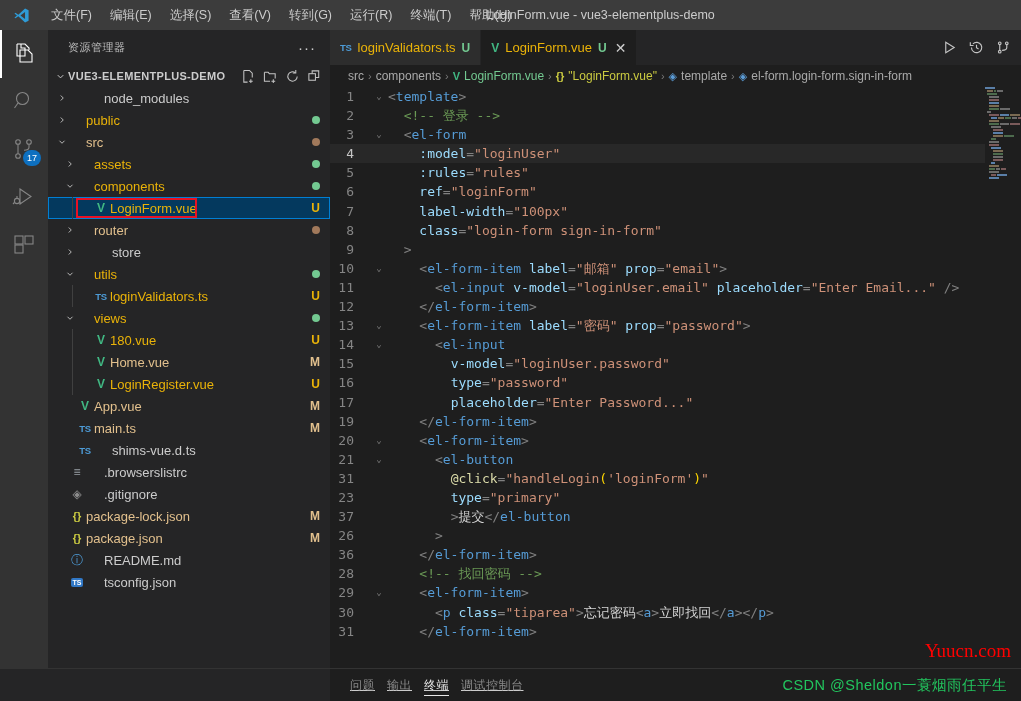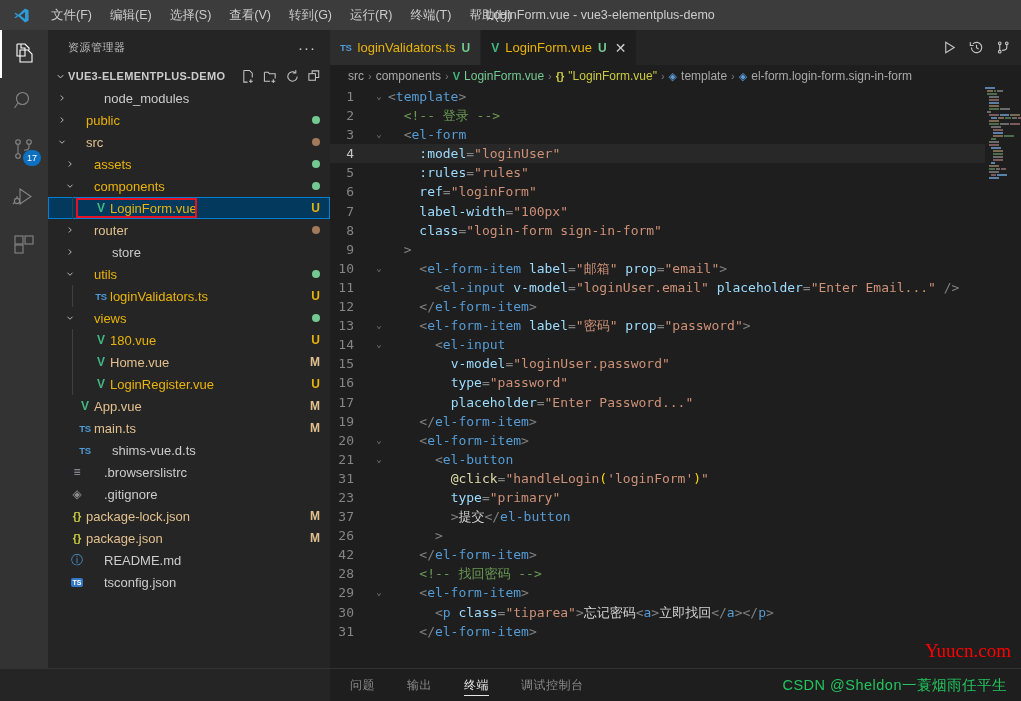--- a/index.html
+++ b/index.html
@@ -169,21 +169,21 @@
   .yuucn {
     position:absolute; right:10px; bottom:6px; color:#ff0000;
     font-family:"Liberation Serif", serif; font-size:19px; z-index:6;
   }
 
   
   .panel {
     height:33px; flex:0 0 33px; background:#1e1e1e; display:flex; align-items:center;
     border-top:1px solid #333; position:relative;
   }
-  .panel-tabs { display:flex; align-items:flex-start; height:100%; padding-left:20px; gap:32px; }
+  .panel-tabs { display:flex; align-items:flex-start; height:100%; padding-left:20px; gap:12px;text-decoration:underline; }
   .ptab {
     font-size:12px; color:#8a8a8a; height:100%; display:flex; align-items:center;
     position:relative; cursor:pointer; letter-spacing:.5px;
   }
   .ptab.active { color:#e7e7e7; }
   .ptab.active:after {
     content:""; position:absolute; left:0; right:0; bottom:5px; height:1px; background:#e7e7e7;
   }
   .csdn {
     margin-left:auto; padding-right:14px; color:#22c55e; font-size:14.5px;
@@ -622,21 +622,21 @@
             <div class="cline"><span class="ln">15</span><span class="fold"></span><span class="ctext">        <span class="t-attr">v-model</span><span class="t-punc">=</span><span class="t-str">"loginUser.password"</span></span></div>
             <div class="cline"><span class="ln">16</span><span class="fold"></span><span class="ctext">        <span class="t-attr">type</span><span class="t-punc">=</span><span class="t-str">"password"</span></span></div>
             <div class="cline"><span class="ln">17</span><span class="fold"></span><span class="ctext">        <span class="t-attr">placeholder</span><span class="t-punc">=</span><span class="t-str">"Enter Password..."</span></span></div>
             <div class="cline"><span class="ln">19</span><span class="fold"></span><span class="ctext">    <span class="t-punc">&lt;/</span><span class="t-tag">el-form-item</span><span class="t-punc">&gt;</span></span></div>
             <div class="cline"><span class="ln">20</span><span class="fold">⌄</span><span class="ctext">    <span class="t-punc">&lt;</span><span class="t-tag">el-form-item</span><span class="t-punc">&gt;</span></span></div>
             <div class="cline"><span class="ln">21</span><span class="fold">⌄</span><span class="ctext">      <span class="t-punc">&lt;</span><span class="t-tag">el-button</span></span></div>
             <div class="cline"><span class="ln">31</span><span class="fold"></span><span class="ctext">        <span class="t-fn">@click</span><span class="t-punc">=</span><span class="t-str">"handleLogin</span><span class="t-paren">(</span><span class="t-str">'loginForm'</span><span class="t-paren">)</span><span class="t-str">"</span></span></div>
             <div class="cline"><span class="ln">23</span><span class="fold"></span><span class="ctext">        <span class="t-attr">type</span><span class="t-punc">=</span><span class="t-str">"primary"</span></span></div>
             <div class="cline"><span class="ln">37</span><span class="fold"></span><span class="ctext">        <span class="t-punc">&gt;</span><span class="t-txt">提交</span><span class="t-punc">&lt;/</span><span class="t-tag">el-button</span></span></div>
             <div class="cline"><span class="ln">26</span><span class="fold"></span><span class="ctext">      <span class="t-punc">&gt;</span></span></div>
-            <div class="cline"><span class="ln">42</span><span class="fold"></span><span class="ctext">    <span class="t-punc">&lt;/</span><span class="t-tag">el-form-item</span><span class="t-punc">&gt;</span></span></div>
+            <div class="cline"><span class="ln">36</span><span class="fold"></span><span class="ctext">    <span class="t-punc">&lt;/</span><span class="t-tag">el-form-item</span><span class="t-punc">&gt;</span></span></div>
             <div class="cline"><span class="ln">28</span><span class="fold"></span><span class="ctext">    <span class="t-cmt">&lt;!-- 找回密码 --&gt;</span></span></div>
             <div class="cline"><span class="ln">29</span><span class="fold">⌄</span><span class="ctext">    <span class="t-punc">&lt;</span><span class="t-tag">el-form-item</span><span class="t-punc">&gt;</span></span></div>
             <div class="cline"><span class="ln">30</span><span class="fold"></span><span class="ctext">      <span class="t-punc">&lt;</span><span class="t-tag">p</span> <span class="t-attr">class</span><span class="t-punc">=</span><span class="t-str">"tiparea"</span><span class="t-punc">&gt;</span><span class="t-txt">忘记密码</span><span class="t-punc">&lt;</span><span class="t-tag">a</span><span class="t-punc">&gt;</span><span class="t-txt">立即找回</span><span class="t-punc">&lt;/</span><span class="t-tag">a</span><span class="t-punc">&gt;&lt;/</span><span class="t-tag">p</span><span class="t-punc">&gt;</span></span></div>
             <div class="cline"><span class="ln">31</span><span class="fold"></span><span class="ctext">    <span class="t-punc">&lt;/</span><span class="t-tag">el-form-item</span><span class="t-punc">&gt;</span></span></div>
           </div>
         <div class="minimap" id="minimap">
             <div class="mm-line" style="padding-left: 0px;">
               <span class="mm-seg" style="width: 10px; background: rgb(90, 127, 168);"></span>
             </div>
             <div class="mm-line" style="padding-left: 2px;">

